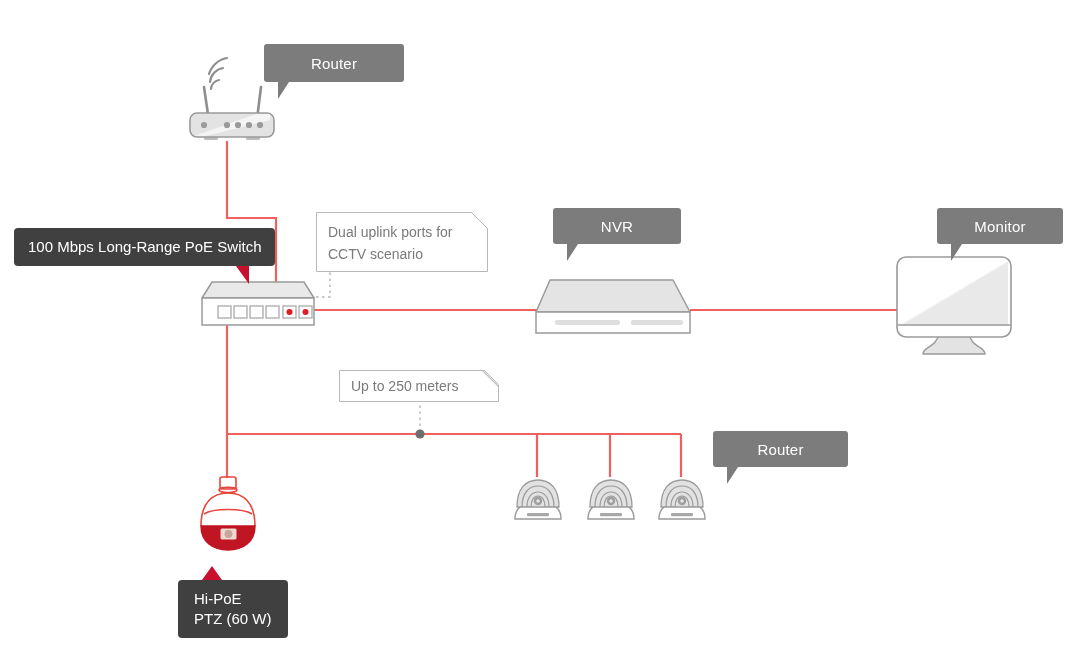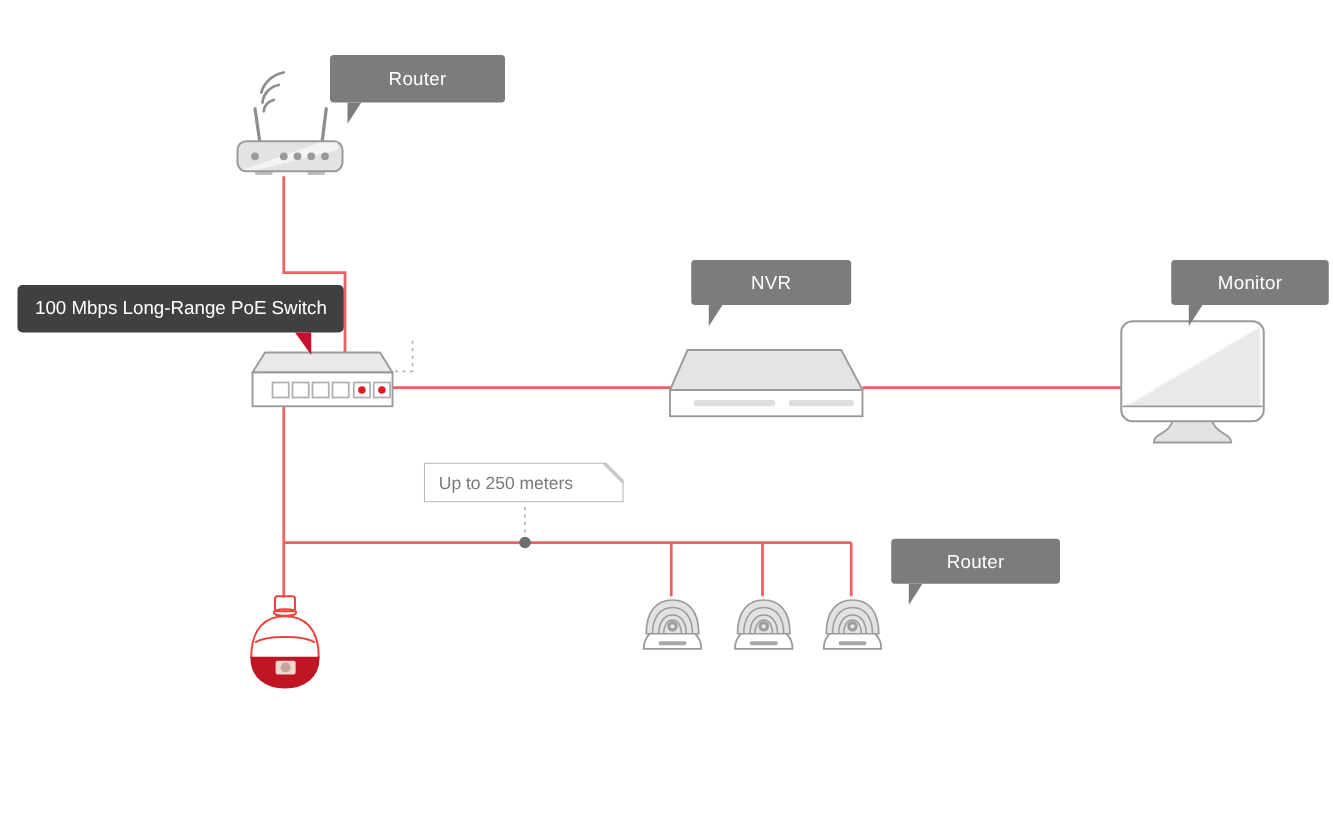--- a/index.html
+++ b/index.html
@@ -268,21 +268,36 @@
   </div>
 
   <div class="callout" style="left:713px;top:431px;width:135px;height:36px;">
     <span>Router</span>
   </div>
 
   <div class="redcallout down" style="left:14px;top:228px;padding:9px 14px;">
     <span class="rl">100 Mbps Long-Range PoE Switch</span>
   </div>
 
-
+  <div class="redcallout up" style="left:178px;top:580px;padding:9px 16px;">
+    <span class="rl">Hi-PoE</span>
+    <span class="rl">PTZ (60 W)</span>
+  </div>
+
+  <div class="note" style="left:316px;top:212px;width:172px;height:60px;">
+    <svg class="fold" viewBox="0 0 17 17" xmlns="http://www.w3.org/2000/svg">
+      <path d="M0,0 L17,17 L17,0 Z" fill="#ffffff"></path>
+      <path d="M0.5,0.5 L16.5,16.5" stroke="#b8b8b8" stroke-width="1" fill="none"></path>
+    </svg>
+    <svg style="position:absolute;left:0;top:0;width:172px;height:60px;" viewBox="0 0 172 60" xmlns="http://www.w3.org/2000/svg">
+      <path d="M0.5,0.5 L155.5,0.5 L171.5,16.5 L171.5,59.5 L0.5,59.5 Z" fill="none" stroke="#b8b8b8" stroke-width="1"></path>
+    </svg>
+    <span class="noteline" style="position:relative;">Dual uplink ports for</span>
+    <span class="noteline" style="position:relative;">CCTV scenario</span>
+  </div>
 
   <div class="note" style="left:339px;top:370px;width:160px;height:32px;padding-top:5px;">
     <svg class="fold" viewBox="0 0 15 15" xmlns="http://www.w3.org/2000/svg">
       <path d="M0,0 L15,15 L15,0 Z" fill="#ffffff"></path>
       <path d="M0.5,0.5 L14.5,14.5" stroke="#b8b8b8" stroke-width="1" fill="none"></path>
     </svg>
     <svg style="position:absolute;left:0;top:0;width:160px;height:32px;" viewBox="0 0 160 32" xmlns="http://www.w3.org/2000/svg">
       <path d="M0.5,0.5 L145.5,0.5 L159.5,14.5 L159.5,31.5 L0.5,31.5 Z" fill="none" stroke="#b8b8b8" stroke-width="1"></path>
     </svg>
     <span class="noteline" style="position:relative;">Up to 250 meters</span>

